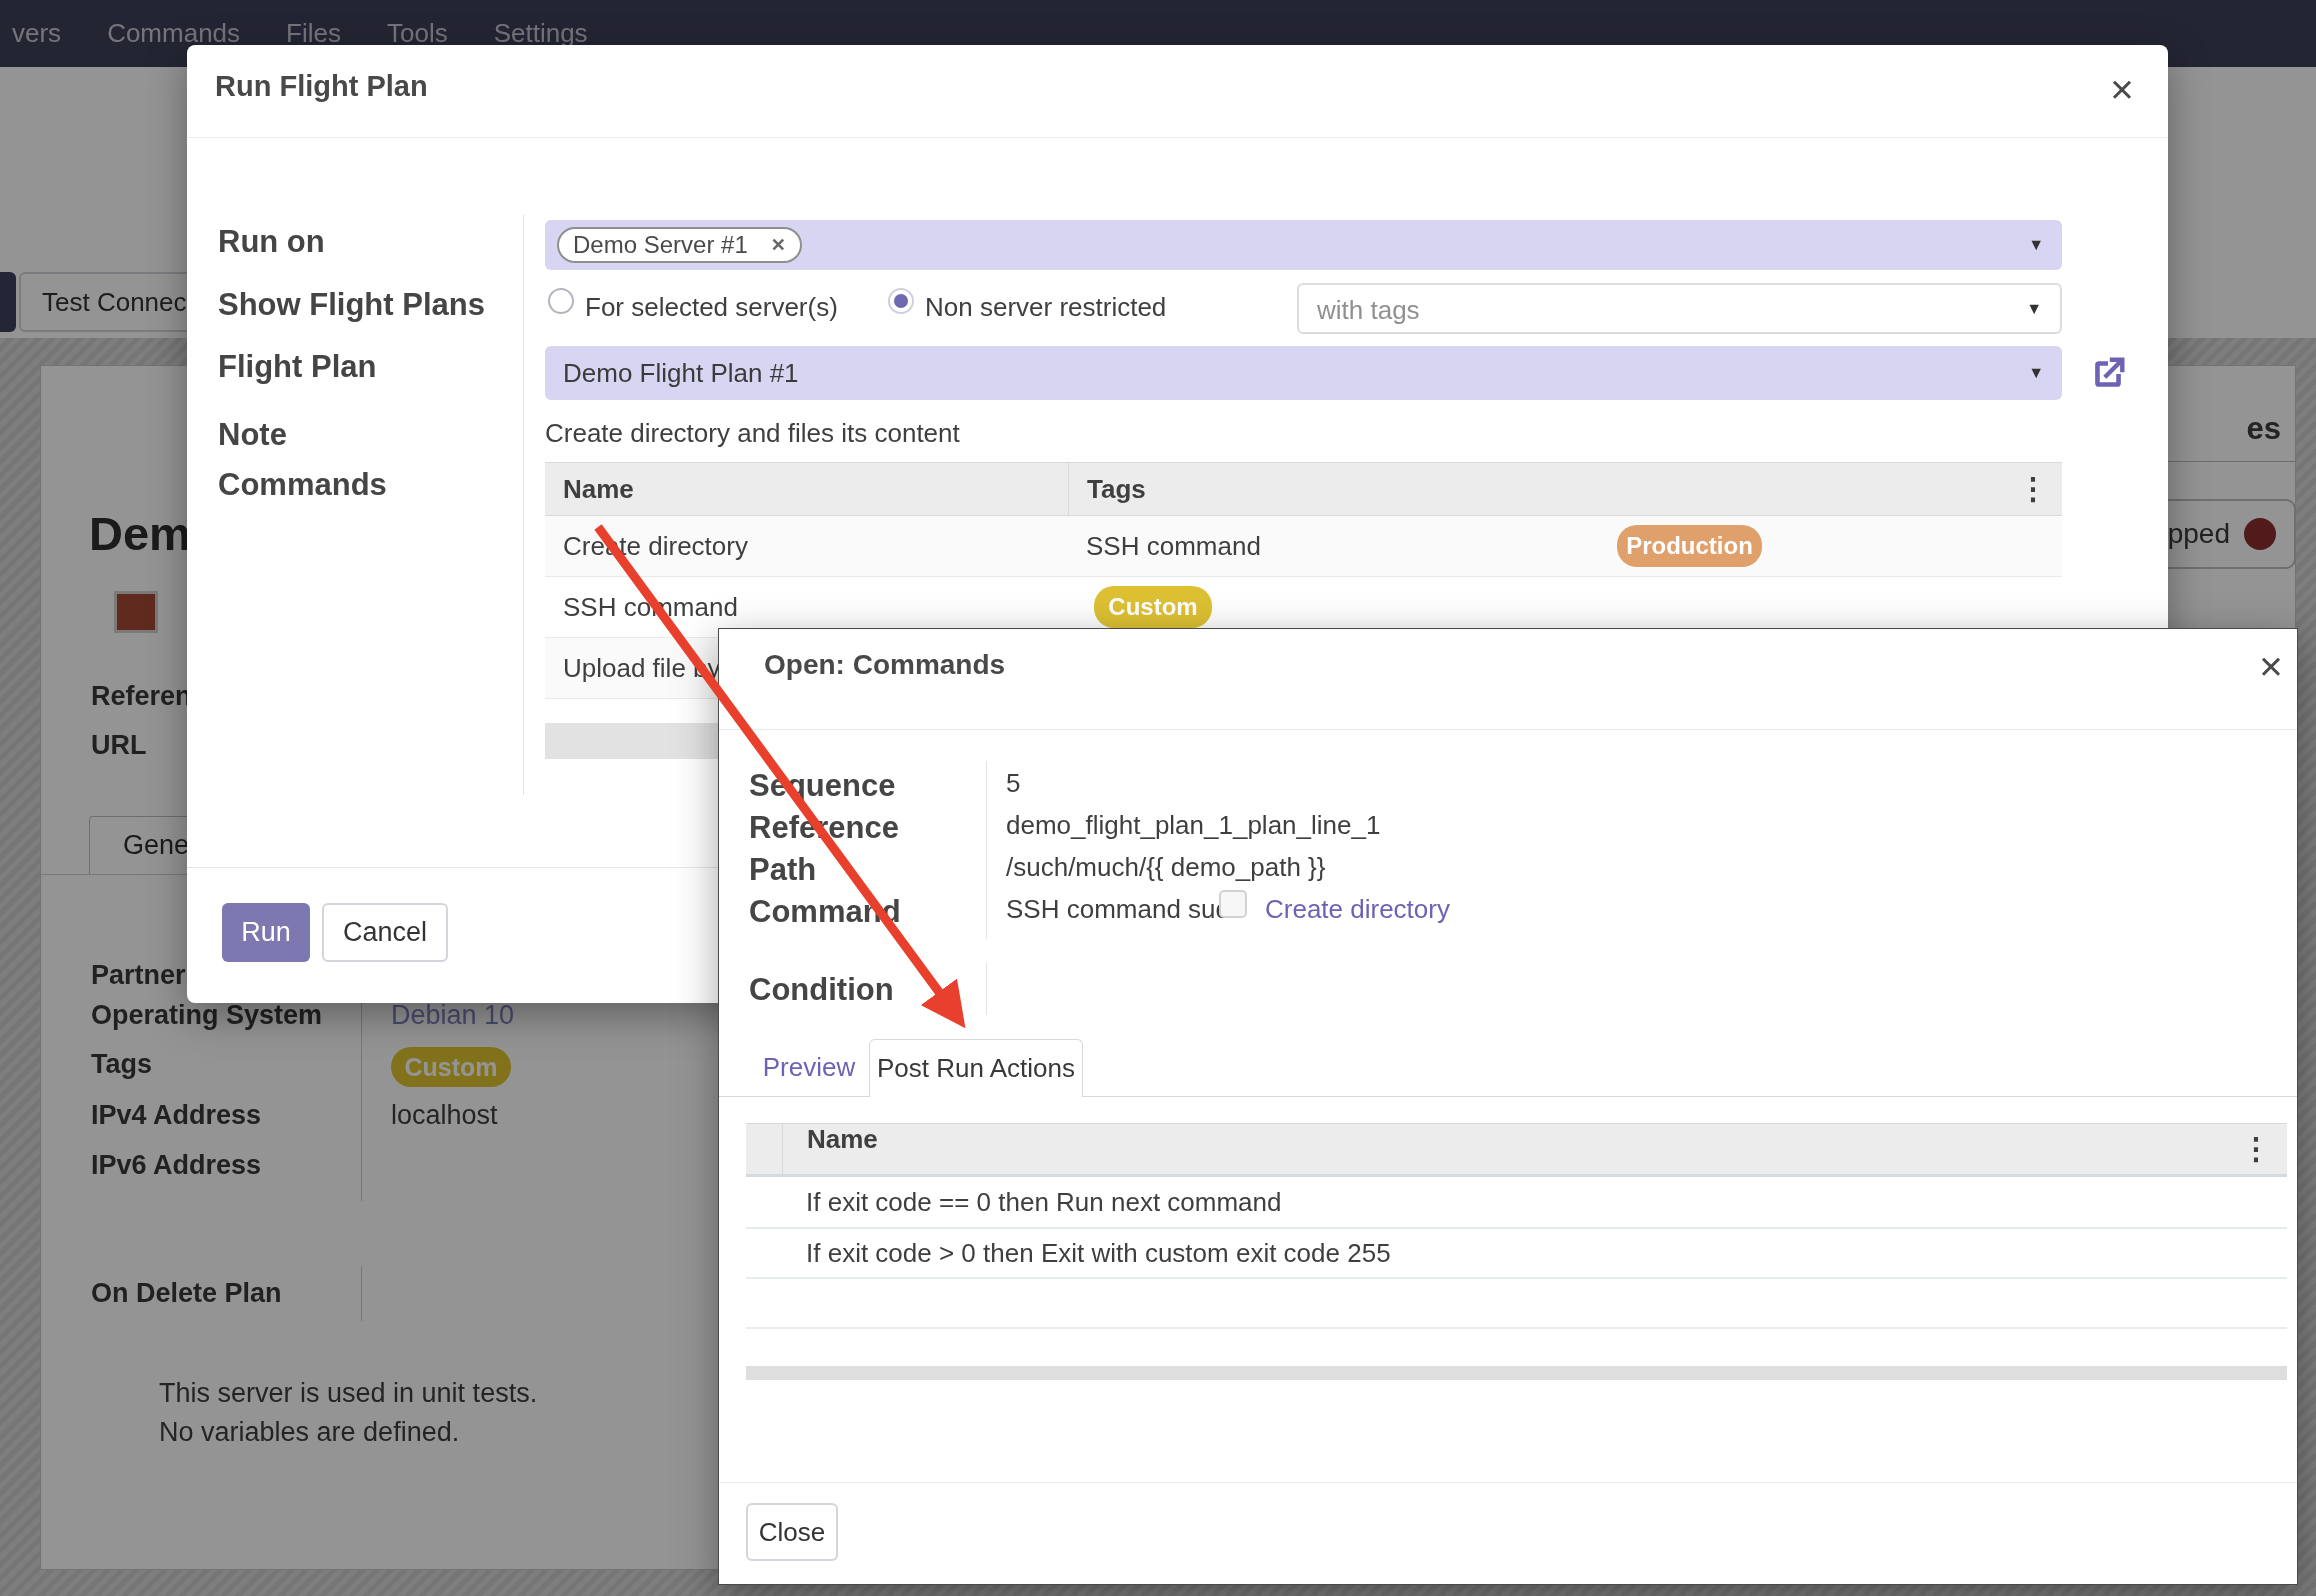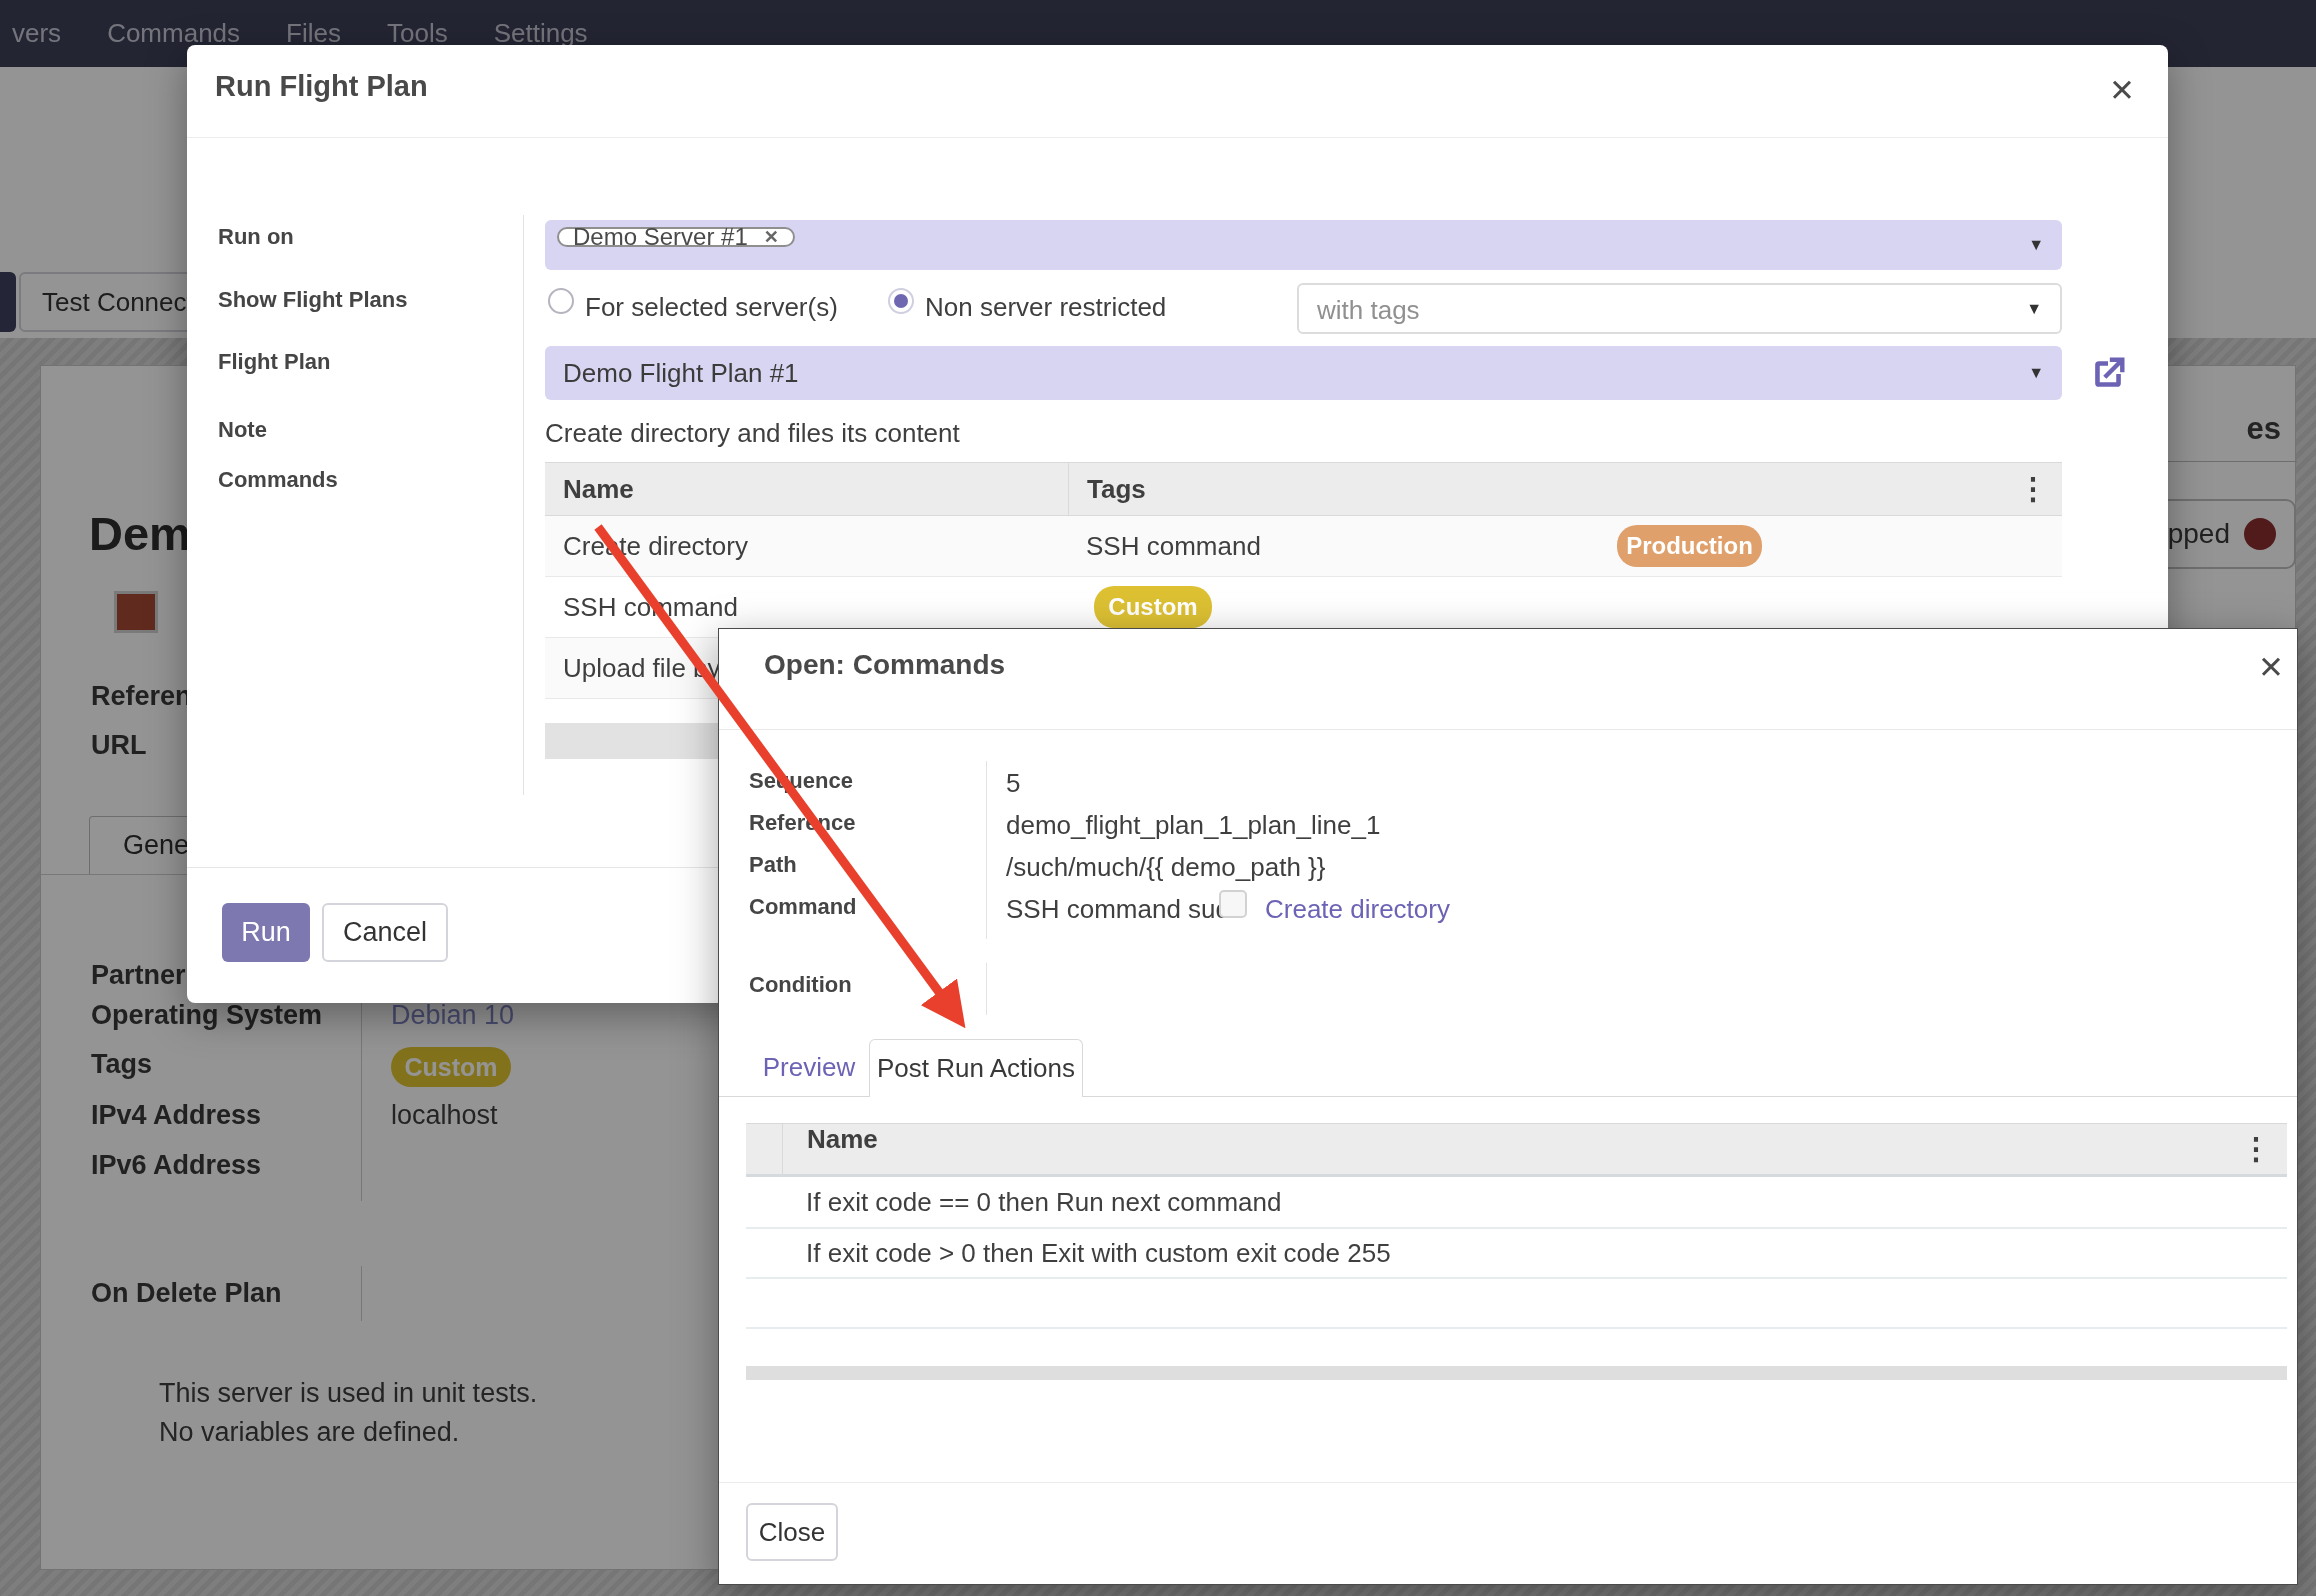--- a/index.html
+++ b/index.html
@@ -17,21 +17,21 @@
   .lbl{font-weight:bold;color:#3a3a3a;font-size:27px;white-space:nowrap}
   .val{color:#3f3f3f;font-size:27px;white-space:nowrap}
   .vdiv{width:1px;background:#d6d6d6}
   .hdiv{height:1px;background:#e6e6e6}
   .badge{border-radius:20px;color:#fff;font-weight:bold;font-size:24px;display:flex;align-items:center;justify-content:center}
   
   .overlay{left:0;top:0;width:2316px;height:1596px;background:rgba(0,0,0,0.42)}
   .modal{background:#fff;box-shadow:0 12px 40px rgba(0,0,0,.35)}
   .m-title{font-size:29px;font-weight:bold;color:#494949;white-space:nowrap}
   .x-btn{font-size:31px;color:#4a4a4a;width:40px;height:40px;display:flex;align-items:center;justify-content:center;cursor:pointer}
-  .f-lbl{font-size:22px;font-weight:bold;color:#454545;white-space:nowrap}
+  .f-lbl{font-size:31px;font-weight:bold;color:#454545;white-space:nowrap}
   .f-val{font-size:26px;color:#3f3f3f;white-space:nowrap}
   .lav{background:#d8d5f2;border-radius:6px}
   .caret{position:absolute;right:18px;top:50%;transform:translateY(-50%);font-size:16px;color:#333}
   .th{background:#ececec;border-top:1px solid #d9d9d9;border-bottom:1px solid #d9d9d9;
       font-weight:bold;font-size:26px;color:#3f3f3f;display:flex;align-items:flex-start}
   .kebab{font-size:30px;font-weight:bold;color:#3f3f3f;line-height:1}
   .cell{font-size:26px;color:#3f3f3f;display:flex;align-items:center;white-space:nowrap}
   .link{color:#6c63b5}
   .tab-inactive{color:#6c63b5;font-size:26px}
   .tab-active{background:#fff;border:1px solid #d9d9d9;border-bottom:none;border-radius:6px 6px 0 0;
@@ -109,22 +109,22 @@
 
     <div class="abs vdiv" style="left:336px;top:170px;height:580px;background:#e3e3e3"></div>
 
     <div class="abs f-lbl" style="left:31px;top:179px">Run on</div>
     <div class="abs f-lbl" style="left:31px;top:242px">Show Flight Plans</div>
     <div class="abs f-lbl" style="left:31px;top:304px">Flight Plan</div>
     <div class="abs f-lbl" style="left:31px;top:372px">Note</div>
     <div class="abs f-lbl" style="left:31px;top:422px">Commands</div>
 
     <div class="abs lav" style="left:358px;top:175px;width:1517px;height:50px">
-      <span style="position:absolute;left:12px;top:7px;height:20px;background:#fff;border:2px solid #8f8f8f;border-radius:18px;
-                   display:inline-flex;align-items:center;gap:16px;padding:0 14px;font-size:24px;color:#4a4a4a;box-sizing:border-box">
+      <span style="position:absolute;left:12px;top:7px;height:36px;background:#fff;border:2px solid #8f8f8f;border-radius:18px;
+                   display:inline-flex;align-items:center;gap:23px;padding:0 14px;font-size:24px;color:#4a4a4a;box-sizing:border-box">
         <span>Demo Server #1</span>
         <span style="font-weight:bold;font-size:18px;color:#666">✕</span>
       </span>
       <span class="caret">▼</span>
     </div>
 
     <span class="abs radio" style="left:361px;top:243px;width:26px;height:26px;border:2px solid #b5b5c0"></span>
     <div class="abs f-val" style="left:398px;top:247px">For selected server(s)</div>
     <span class="abs radio" style="left:701px;top:243px;width:26px;height:26px;border:2px solid #cfcfe0;display:flex;align-items:center;justify-content:center">
       <span style="width:14px;height:14px;border-radius:50%;background:#6f68b0"></span>

